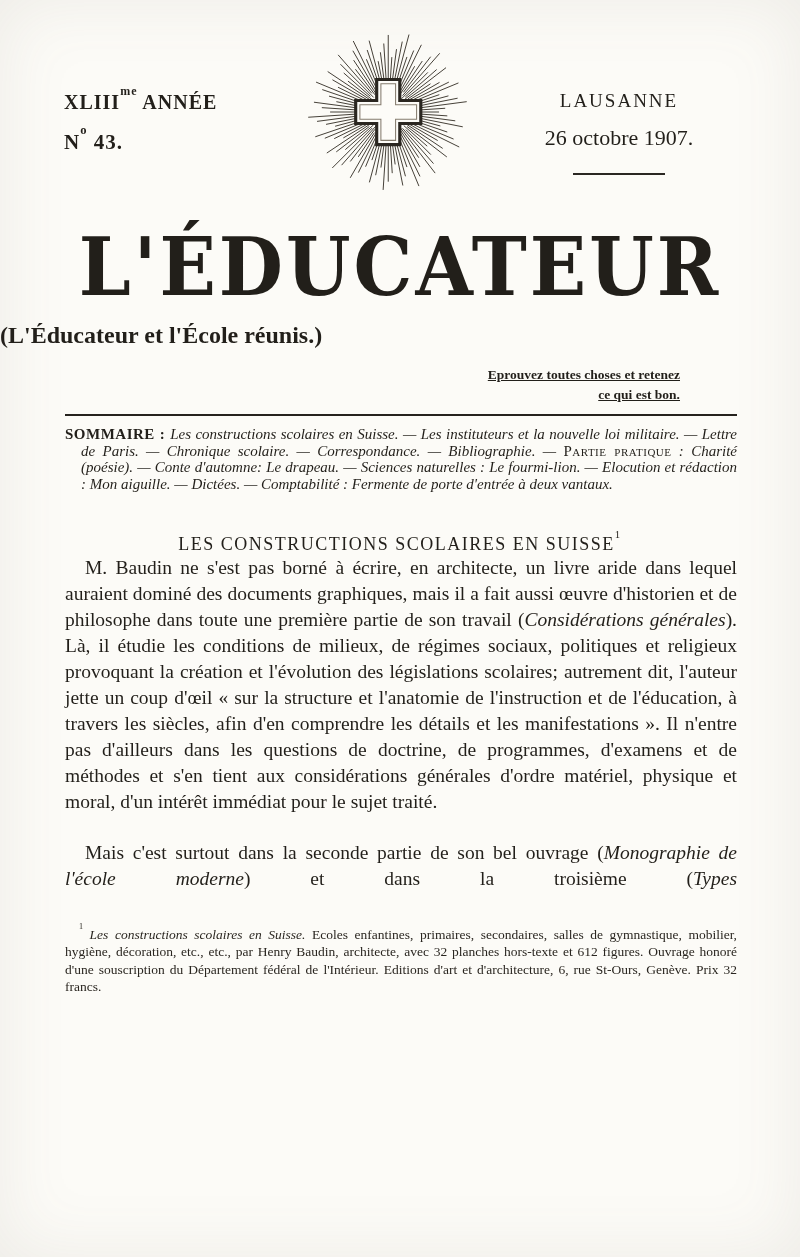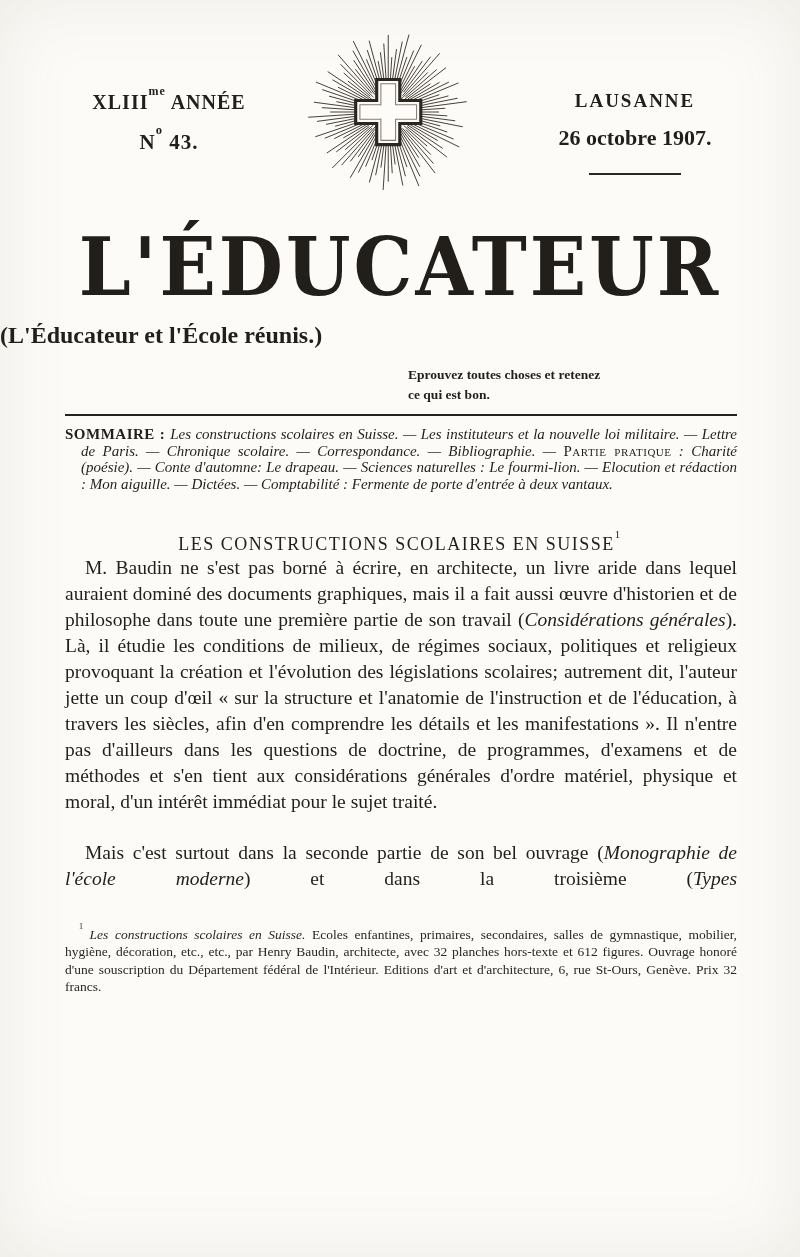--- a/index.html
+++ b/index.html
@@ -11,27 +11,27 @@
     background:#fcfbf7;
     color:#221f1a;
     font-family:"Liberation Serif", serif;
     overflow:hidden;
     box-shadow: inset 0 0 70px rgba(110,100,85,0.10);
   }
   
   .header { position:relative; height:218px; }
   .header-left {
     position:absolute; left:64px; top:90px; width:210px;
-    text-align:center; font-weight:bold;
+    text-align:left; font-weight:bold;
   }
   .annee { font-size:20px; letter-spacing:1px; white-space:nowrap; }
   .numero { font-size:21px; margin-top:16px; letter-spacing:1px; }
   .header-right {
-    position:absolute; right:60px; top:90px; width:210px;
-    text-align:center; font-weight:bold;
+    position:absolute; right:76px; top:90px; width:210px;
+    text-align:center; font-weight:normal;
   }
   .city { font-size:19px; letter-spacing:2px; }
   .date { font-size:22px; margin-top:13px; white-space:nowrap; }
   .date-rule { width:92px; height:2px; background:#2a2722; margin:22px auto 0; }
   sup.sm { font-size:60%; position:relative; top:-0.5em; }
   .emblem {
     position:absolute; left:50%; top:28px; transform:translateX(-57%);
     width:168px; height:168px;
   }
   
@@ -43,21 +43,21 @@
     font-size:74px;
     letter-spacing:3px;
     transform:scaleY(1.08);
     white-space:nowrap;
   }
   .subtitle {
     text-align:left; font-weight:bold; font-size:24px; margin-top:12px;
   }
   .motto {
     width:272px; margin:16px 120px 10px auto;
-    text-align:left; font-weight:bold; font-size:13.5px; line-height:1.45;
+    text-align:right; font-weight:bold; font-size:13.5px; line-height:1.45;text-decoration:underline;
   }
   .main-rule {
     margin:4px 63px 0 65px;
     border:none; border-top:2px solid #26231e; height:0;
   }
   
   .sommaire {
     margin:10px 63px 0 65px;
     font-size:15px; line-height:16.5px;
     text-align:justify;

